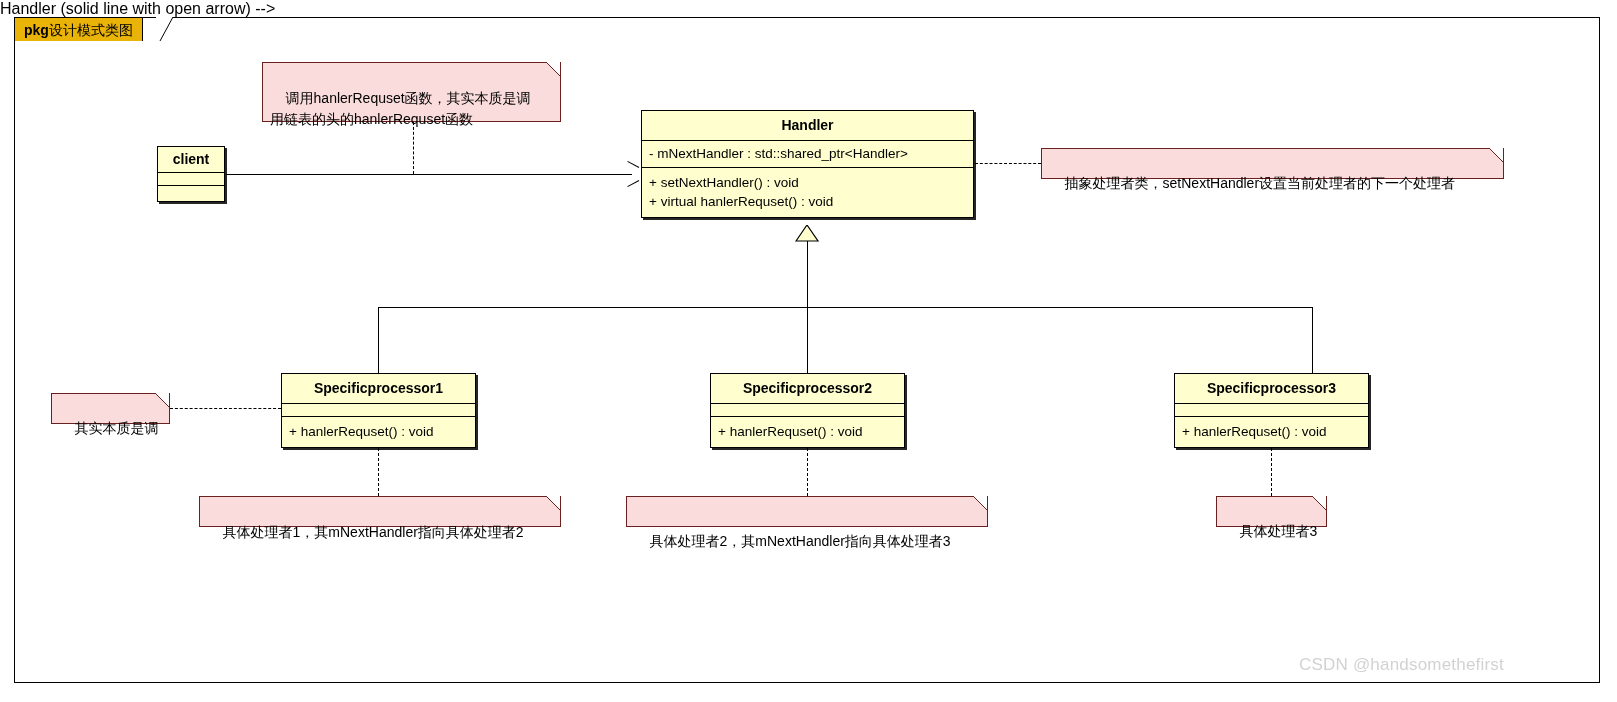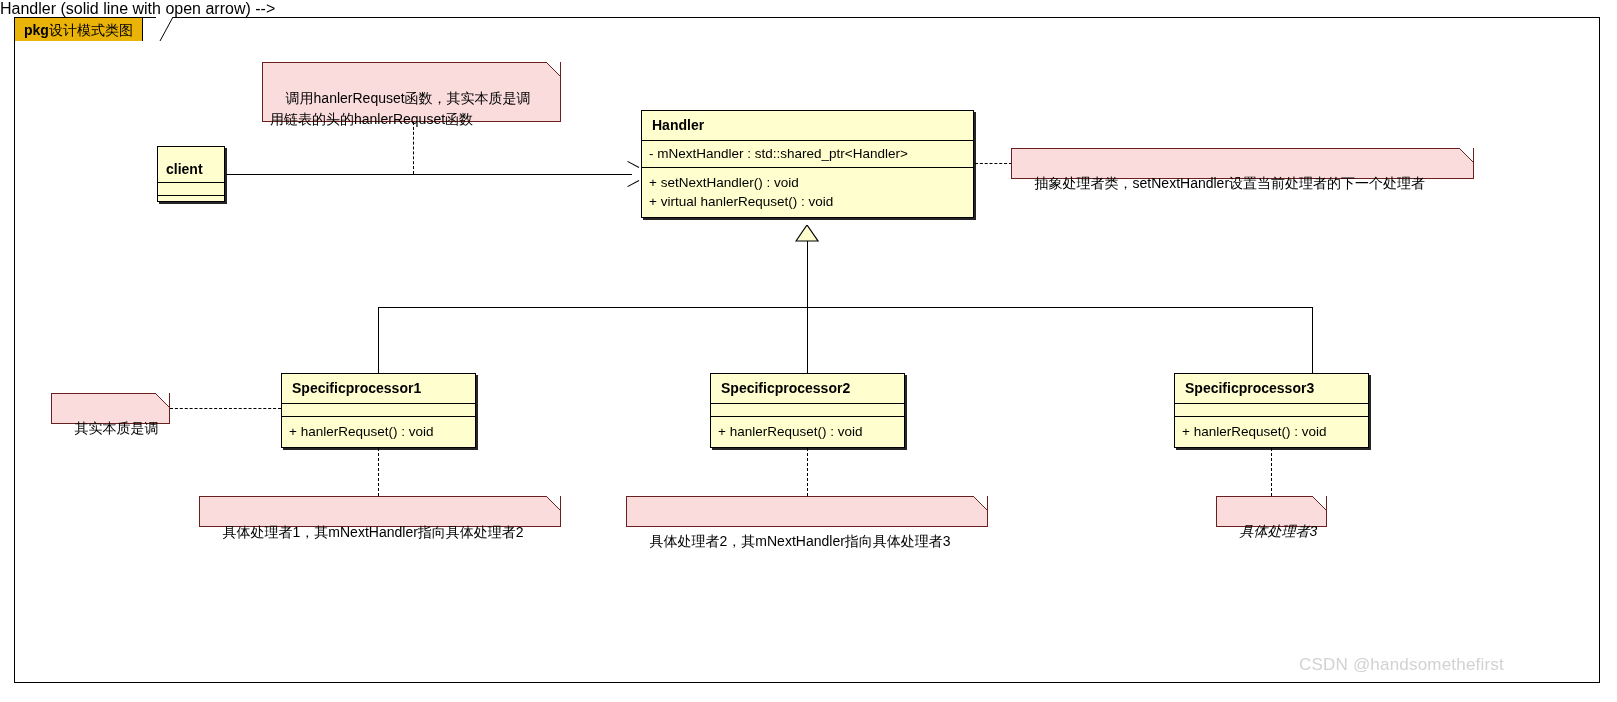--- a/index.html
+++ b/index.html
@@ -47,21 +47,21 @@
   
   .cls {
     position: absolute;
     box-sizing: border-box;
     background: #FEFECE;
     border: 1px solid #000000;
     box-shadow: 2px 2px 0 0 rgba(0,0,0,0.85);
     z-index: 5;
   }
   .cls-title {
-    text-align: left;
+    text-align: center;
     font-weight: bold;
     font-size: 14px;
     color: #000000;
     padding: 6px 10px 7px 10px;
     border-bottom: 1px solid #000000;
     white-space: nowrap;
   }
   .cls-sect {
     border-bottom: 1px solid #000000;
     padding: 3px 7px 4px 7px;
@@ -184,21 +184,21 @@
   <div class="dash-h" style="left:170px; top:408px; width:111px;"></div>
 
   
   <div class="dash-v" style="left:378px; top:448px; height:48px;"></div>
   <div class="dash-v" style="left:807px; top:448px; height:48px;"></div>
   <div class="dash-v" style="left:1271px; top:448px; height:48px;"></div>
 
   
 
   <div class="cls" style="left:157px; top:146px; width:68px; height:56px;">
-    <div class="cls-title" style="padding:14px 8px 5px 8px;">client</div>
+    <div class="cls-title" style="padding:4px 8px 5px 8px;">client</div>
     <div class="cls-sect empty"></div>
     <div class="cls-sect empty"></div>
   </div>
 
   <div class="cls" style="left:641px; top:110px; width:333px;">
     <div class="cls-title">Handler</div>
     <div class="cls-sect">
       <div class="row">- mNextHandler : std::shared_ptr&lt;Handler&gt;</div>
     </div>
     <div class="cls-sect" style="padding-top:5px;padding-bottom:6px;">
@@ -236,21 +236,21 @@
   <div class="note" style="left:262px; top:62px; width:299px; height:60px;">
     <span>调用hanlerRequset函数，其实本质是调
 用链表的头的hanlerRequset函数</span>
     <svg style="position:absolute;right:-1px;top:-1px;width:15px;height:15px;">
       <polygon points="0,0 14,14 14,0" fill="#ffffff" stroke="none"></polygon>
       <polyline points="0,0 14,14" fill="none" stroke="#6B2020" stroke-width="1"></polyline>
       <polyline points="0,0 0,0" fill="none" stroke="#6B2020" stroke-width="1"></polyline>
     </svg>
   </div>
 
-  <div class="note" style="left:1011px; top:148px; width:463px; height:31px; padding-top:3px;">
+  <div class="note" style="left:1041px; top:148px; width:463px; height:31px; padding-top:3px;">
     <span>抽象处理者类，setNextHandler设置当前处理者的下一个处理者</span>
     <svg style="position:absolute;right:-1px;top:-1px;width:15px;height:15px;">
       <polygon points="0,0 14,14 14,0" fill="#ffffff" stroke="none"></polygon>
       <polyline points="0,0 14,14" fill="none" stroke="#6B2020" stroke-width="1"></polyline>
     </svg>
   </div>
 
   <div class="note" style="left:51px; top:393px; width:119px; height:31px; padding-top:3px;">
     <span>其实本质是调</span>
     <svg style="position:absolute;right:-1px;top:-1px;width:15px;height:15px;">
@@ -268,21 +268,21 @@
   </div>
 
   <div class="note" style="left:626px; top:496px; width:362px; height:31px; padding-top:13px;">
     <span>具体处理者2，其mNextHandler指向具体处理者3</span>
     <svg style="position:absolute;right:-1px;top:-1px;width:15px;height:15px;">
       <polygon points="0,0 14,14 14,0" fill="#ffffff" stroke="none"></polygon>
       <polyline points="0,0 14,14" fill="none" stroke="#6B2020" stroke-width="1"></polyline>
     </svg>
   </div>
 
-  <div class="note" style="left:1216px; top:496px; width:111px; height:31px; padding-top:3px;font-style:italic;">
+  <div class="note" style="left:1216px; top:496px; width:111px; height:31px; padding-top:3px;">
     <span>具体处理者3</span>
     <svg style="position:absolute;right:-1px;top:-1px;width:15px;height:15px;">
       <polygon points="0,0 14,14 14,0" fill="#ffffff" stroke="none"></polygon>
       <polyline points="0,0 14,14" fill="none" stroke="#6B2020" stroke-width="1"></polyline>
     </svg>
   </div>
 
   
   <div class="watermark" style="left:1299px; top:655px;">CSDN @handsomethefirst</div>
 

